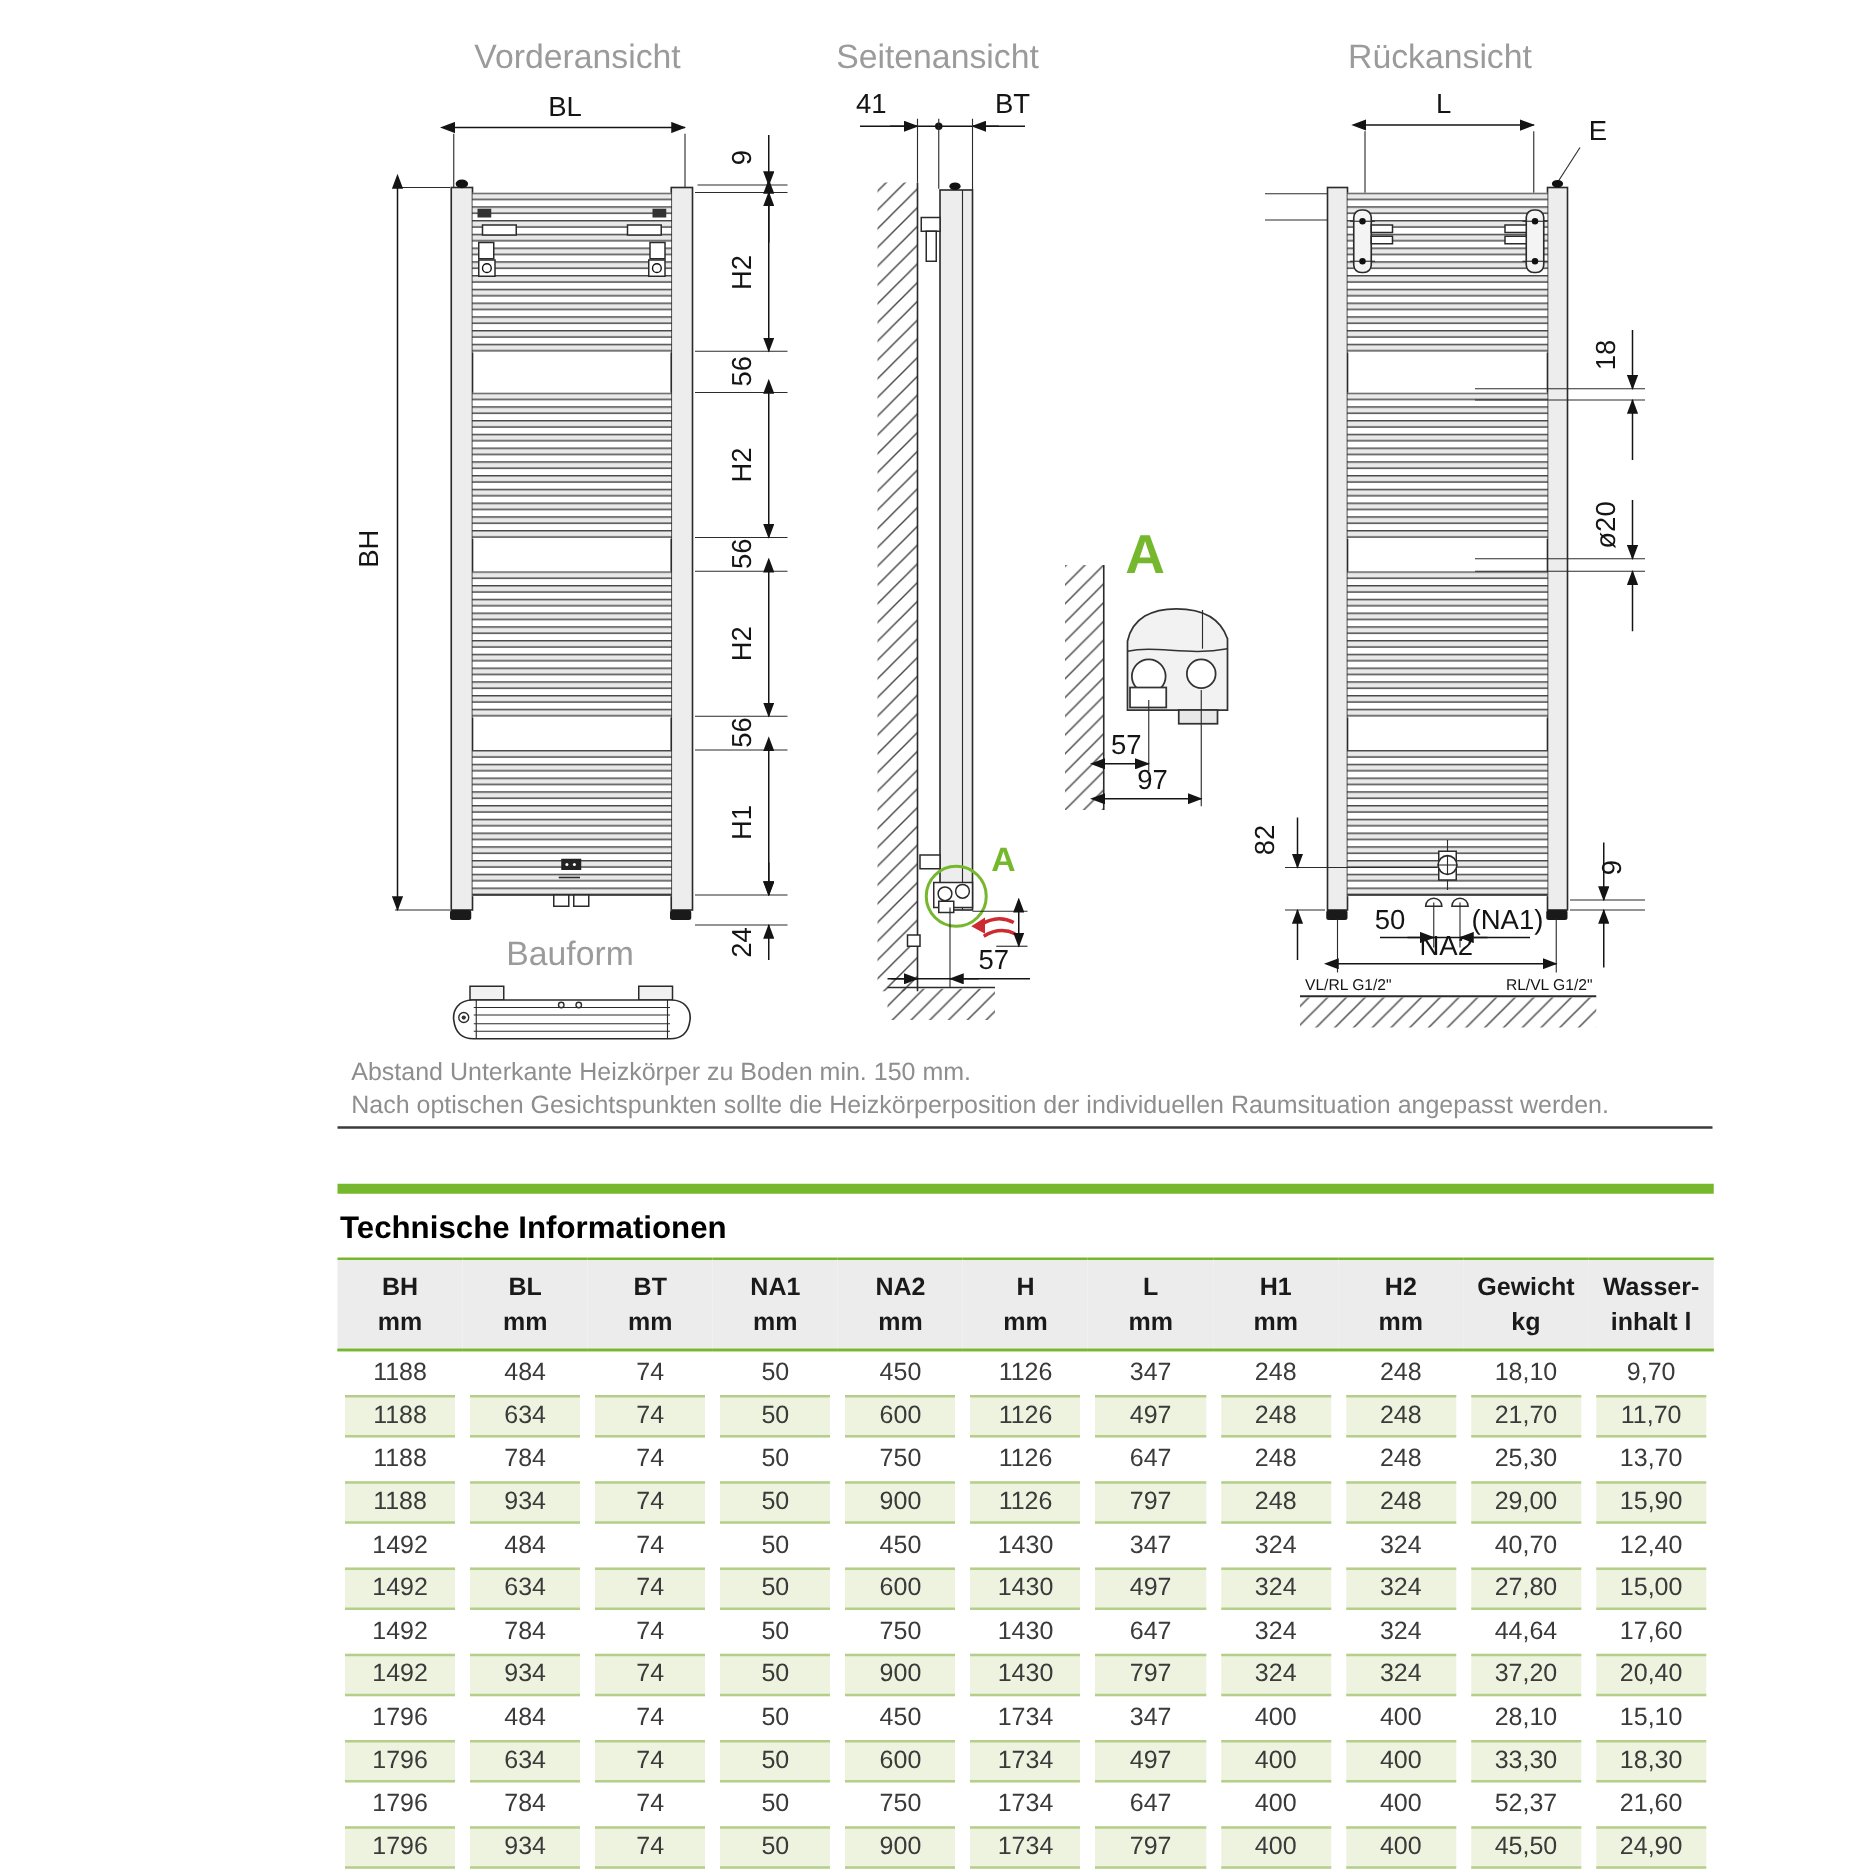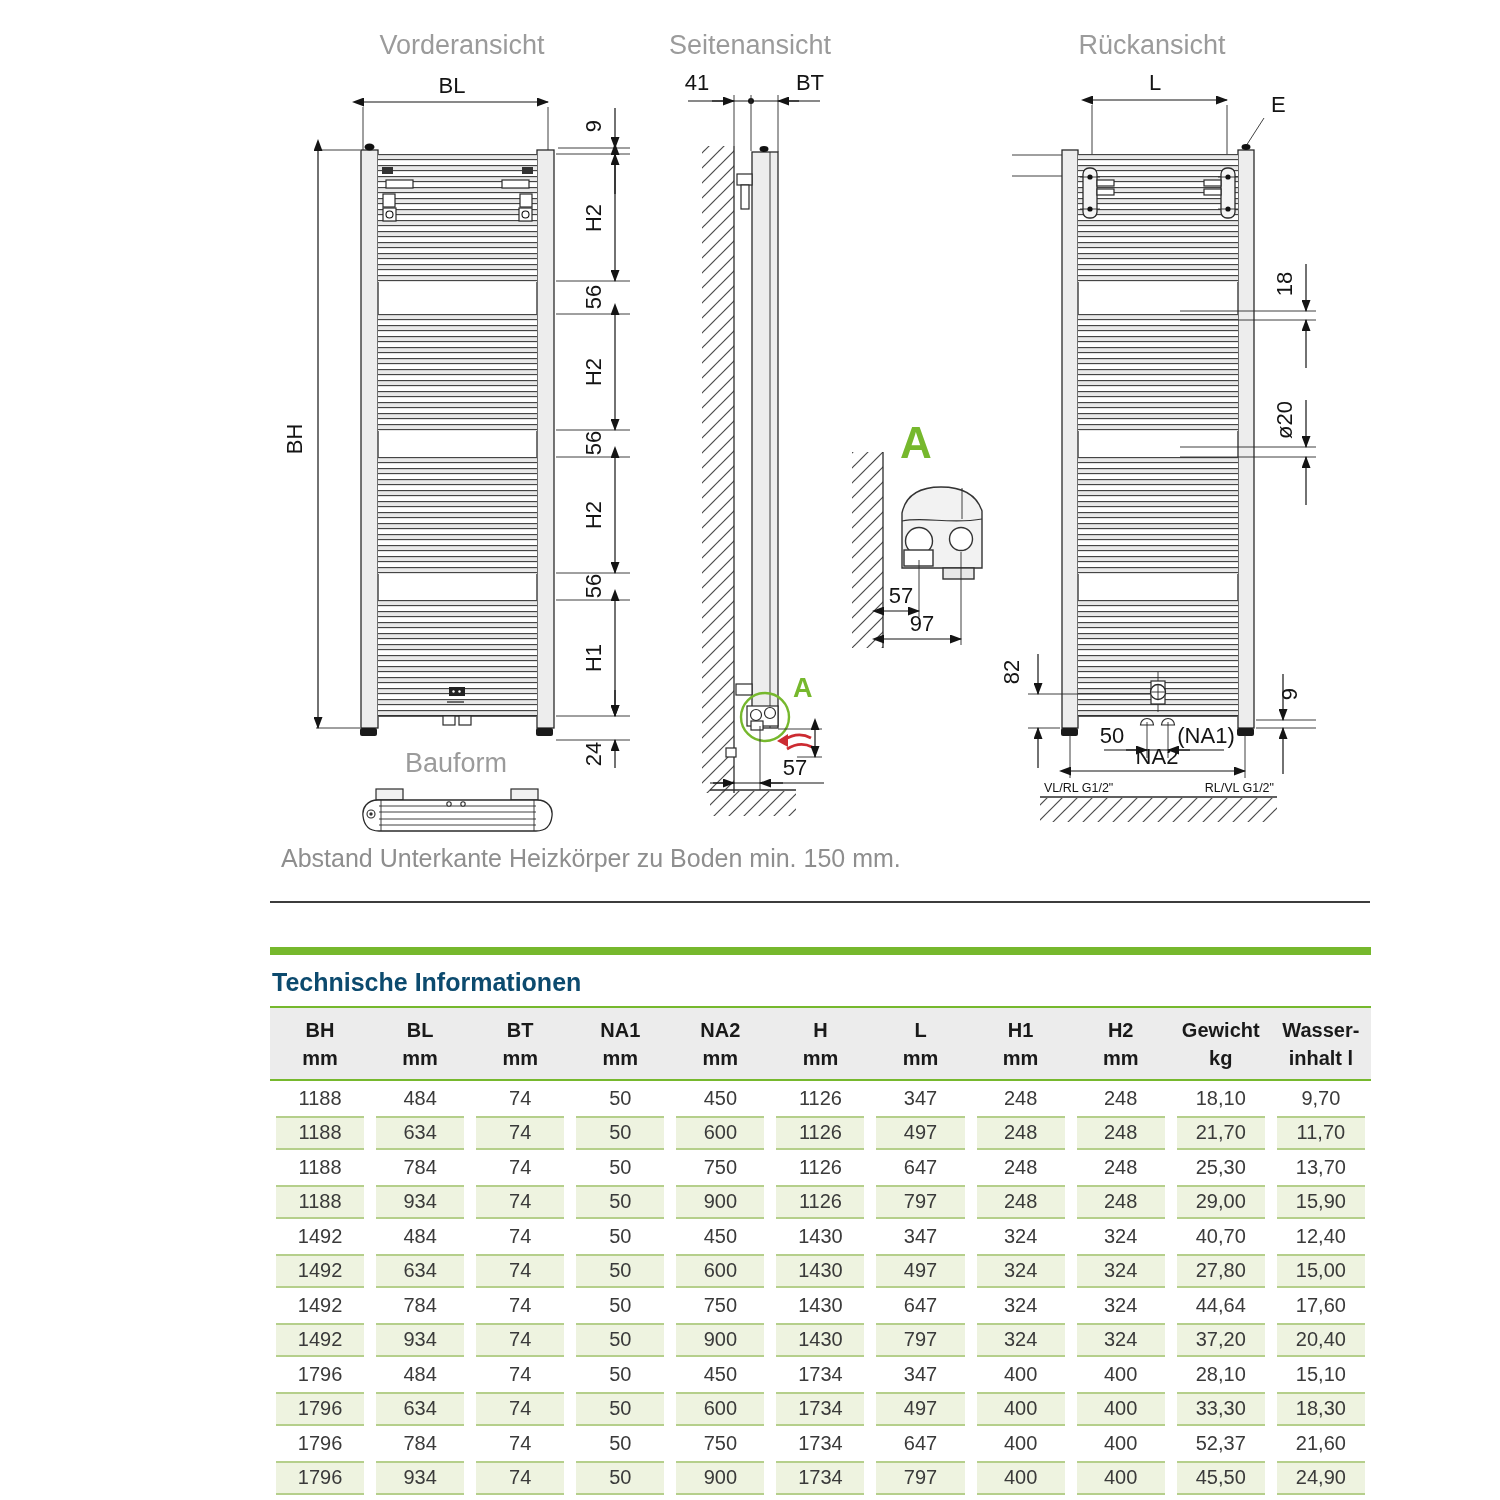--- a/index.html
+++ b/index.html
@@ -9,25 +9,25 @@
   .vt{font-size:27px;fill:#9b9b9b}
   .dt{font-size:22px;fill:#141414}
   .dts{font-size:12.5px;fill:#141414}
   .big-a{font-size:44px;font-weight:bold;fill:#76b82d}
   .small-a{font-size:27px;font-weight:bold;fill:#76b82d}
   .ln{stroke:#2b2b2b;stroke-width:1.3;fill:none}
   .tn{stroke:#2b2b2b;stroke-width:0.9;fill:none}
   .dim{stroke:#141414;stroke-width:1.2;fill:none}
   .fillg{fill:#ededed;stroke:#2b2b2b;stroke-width:1.3}
   .fillw{fill:#ffffff;stroke:#2b2b2b;stroke-width:1.2}
-  .notes{position:absolute;left:281px;top:845px;color:#8e8e8e;font-size:25px;line-height:26px}
+  .notes{position:absolute;left:281px;top:845px;color:#8e8e8e;font-size:20px;line-height:26px}
   .divider{position:absolute;left:270px;top:901px;width:1100px;height:2px;background:#3c3c3c}
   .tech{position:absolute;left:270px;top:947px;width:1101px}
   .greenbar{height:8px;background:#76b82d}
-  .tech h2{margin:13px 0 9px 2px;font-size:25px;color:#0c4a6e;font-weight:bold}
+  .tech h2{margin:13px 0 9px 2px;font-size:25px;color:#000000;font-weight:bold}
   table{width:100%;border-collapse:collapse;table-layout:fixed}
   thead th{background:#ececec;border-top:2px solid #76b82d;border-bottom:2px solid #76b82d;font-size:20px;color:#1a1a1a;padding:8px 0 7px;font-weight:bold;line-height:28px}
   tbody td{height:34.5px;padding:0;text-align:center;font-size:20px;color:#3a3a3a}
   .cb{height:100%;margin:0 6px;display:flex;align-items:center;justify-content:center;border-top:2px solid transparent;border-bottom:2px solid transparent;box-sizing:border-box}
   tr.shaded .cb{background:#eef3e0;border-color:#b5cf8b}
 </style>
 </head>
 <body>
 
 <svg id="drawing" width="1500" height="935" viewBox="0 0 1500 935">
@@ -316,20 +316,21 @@
     <line class="tn" x1="534" y1="800" x2="534" y2="831"></line>
     <circle cx="371" cy="814" r="4" fill="#fff" stroke="#2b2b2b" stroke-width="1.1"></circle>
     <circle cx="371" cy="814" r="1.7" fill="#333"></circle>
     <circle cx="449" cy="804" r="2.2" fill="#fff" stroke="#2b2b2b" stroke-width="1.1"></circle>
     <circle cx="463" cy="804" r="2.2" fill="#fff" stroke="#2b2b2b" stroke-width="1.1"></circle>
   </g>
 </svg>
 
 <div class="notes">
   <div>Abstand Unterkante Heizkörper zu Boden min. 150 mm.</div>
+  <div>Nach optischen Gesichtspunkten sollte die Heizkörperposition der individuellen Raumsituation angepasst werden.</div>
 </div>
 
 <div class="divider"></div>
 
 <div class="tech">
   <div class="greenbar"></div>
   <h2>Technische Informationen</h2>
   <table>
     <thead>
       <tr>

